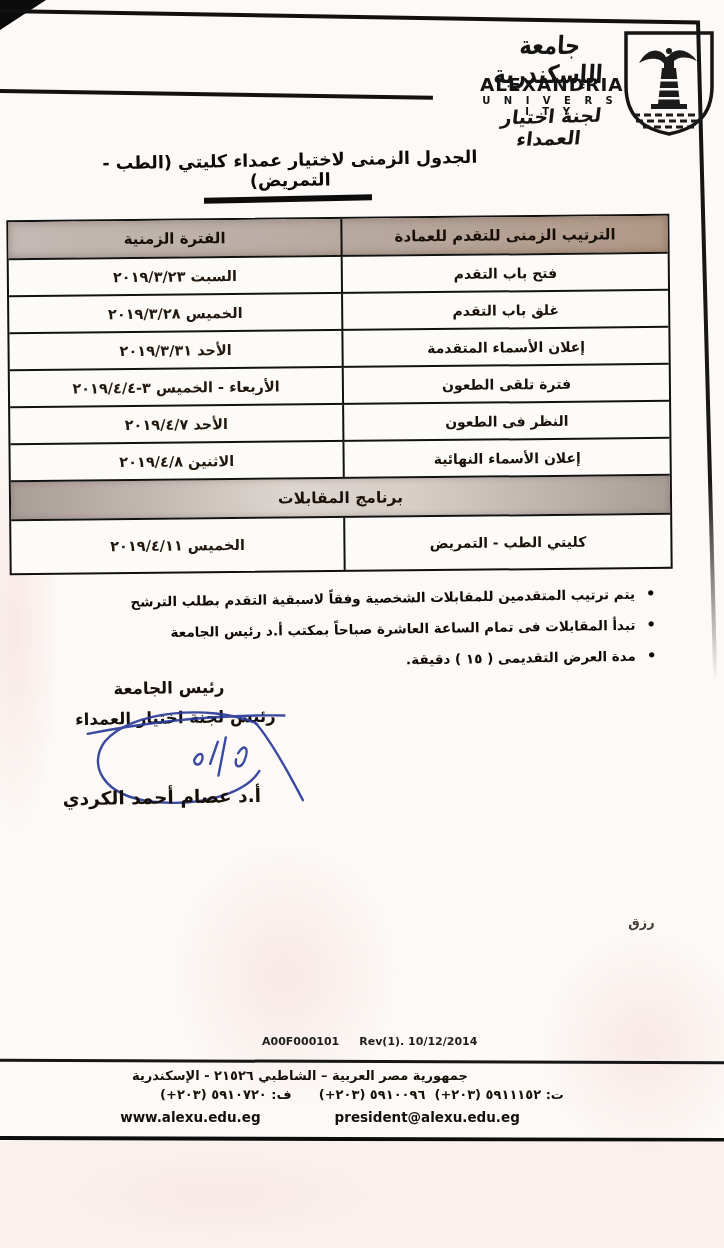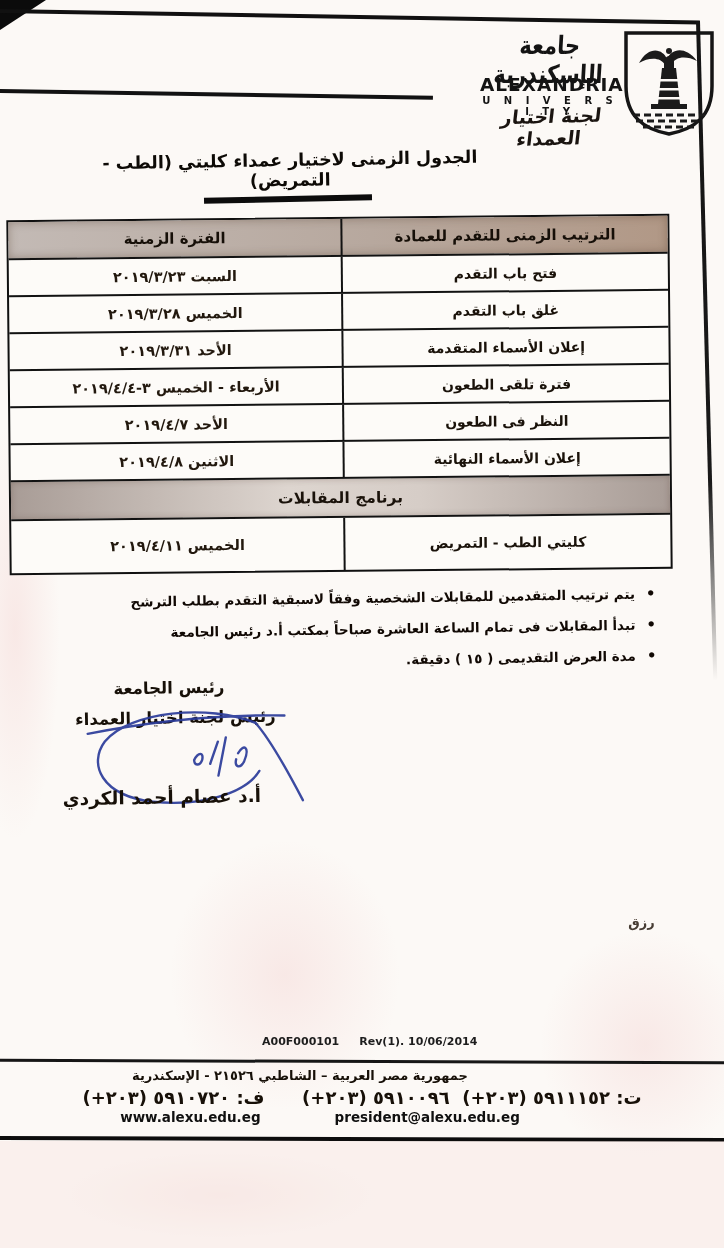--- a/index.html
+++ b/index.html
@@ -88,21 +88,21 @@
     direction:rtl; transform:rotate(-2deg); }
 
   
   .form-code { top:1035px; left:262px; display:flex; gap:20px;
     font-size:11px; color:#1d1d1d; font-weight:bold; direction:ltr;justify-content:space-between; }
   .footer-sep { top:1060px; left:0; width:724px; height:2.5px; background:#161616;
     transform:rotate(0.2deg); }
   .f-address { top:1068px; left:0; width:600px; text-align:center;
     font-size:13px; font-weight:bold; direction:rtl; }
   .f-phones { top:1087px; left:0; width:724px; text-align:center;
-    font-size:18px; font-weight:bold; direction:rtl; white-space:pre; }
+    font-size:13px; font-weight:bold; direction:rtl; white-space:pre; }
   .f-links { top:1109px; left:0; width:640px; display:flex; justify-content:center;
     gap:74px; font-size:13.5px; font-weight:bold; direction:ltr; color:#101010; }
   .footer-bottom { top:1137px; left:0; width:724px; height:4px; background:#0d0d0d;
     transform:rotate(0.15deg); }
   .below-page { top:1141px; left:0; width:724px; height:107px;
     background:rgba(248,233,230,0.55); }
 </style>
 </head>
 <body>
 
@@ -206,21 +206,21 @@
       <path d="M134 58 C 138 50 144 50 142 58 C 140 64 134 64 134 58"></path>
     </g>
   </svg>
   <div class="sig-name">أ.د عصام أحمد الكردي</div>
 </div>
 
 <div class="abs rizk">رزق</div>
 
 <div class="abs form-code">
   <span>A00F000101</span>
-  <span>Rev(1). 10/06/2014</span>
+  <span>Rev(1). 10/12/2014</span>
 </div>
 <div class="abs footer-sep"></div>
 <div class="abs f-address">جمهورية مصر العربية – الشاطبي ٢١٥٢٦ - الإسكندرية</div>
 <div class="abs f-phones">ت: ٥٩١١١٥٢ (٢٠٣+)  ٥٩١٠٠٩٦ (٢٠٣+)      ف: ٥٩١٠٧٢٠ (٢٠٣+)</div>
 <div class="abs f-links">
   <span>www.alexu.edu.eg</span>
   <span>president@alexu.edu.eg</span>
 </div>
 <div class="abs footer-bottom"></div>
 <div class="abs below-page"></div>

